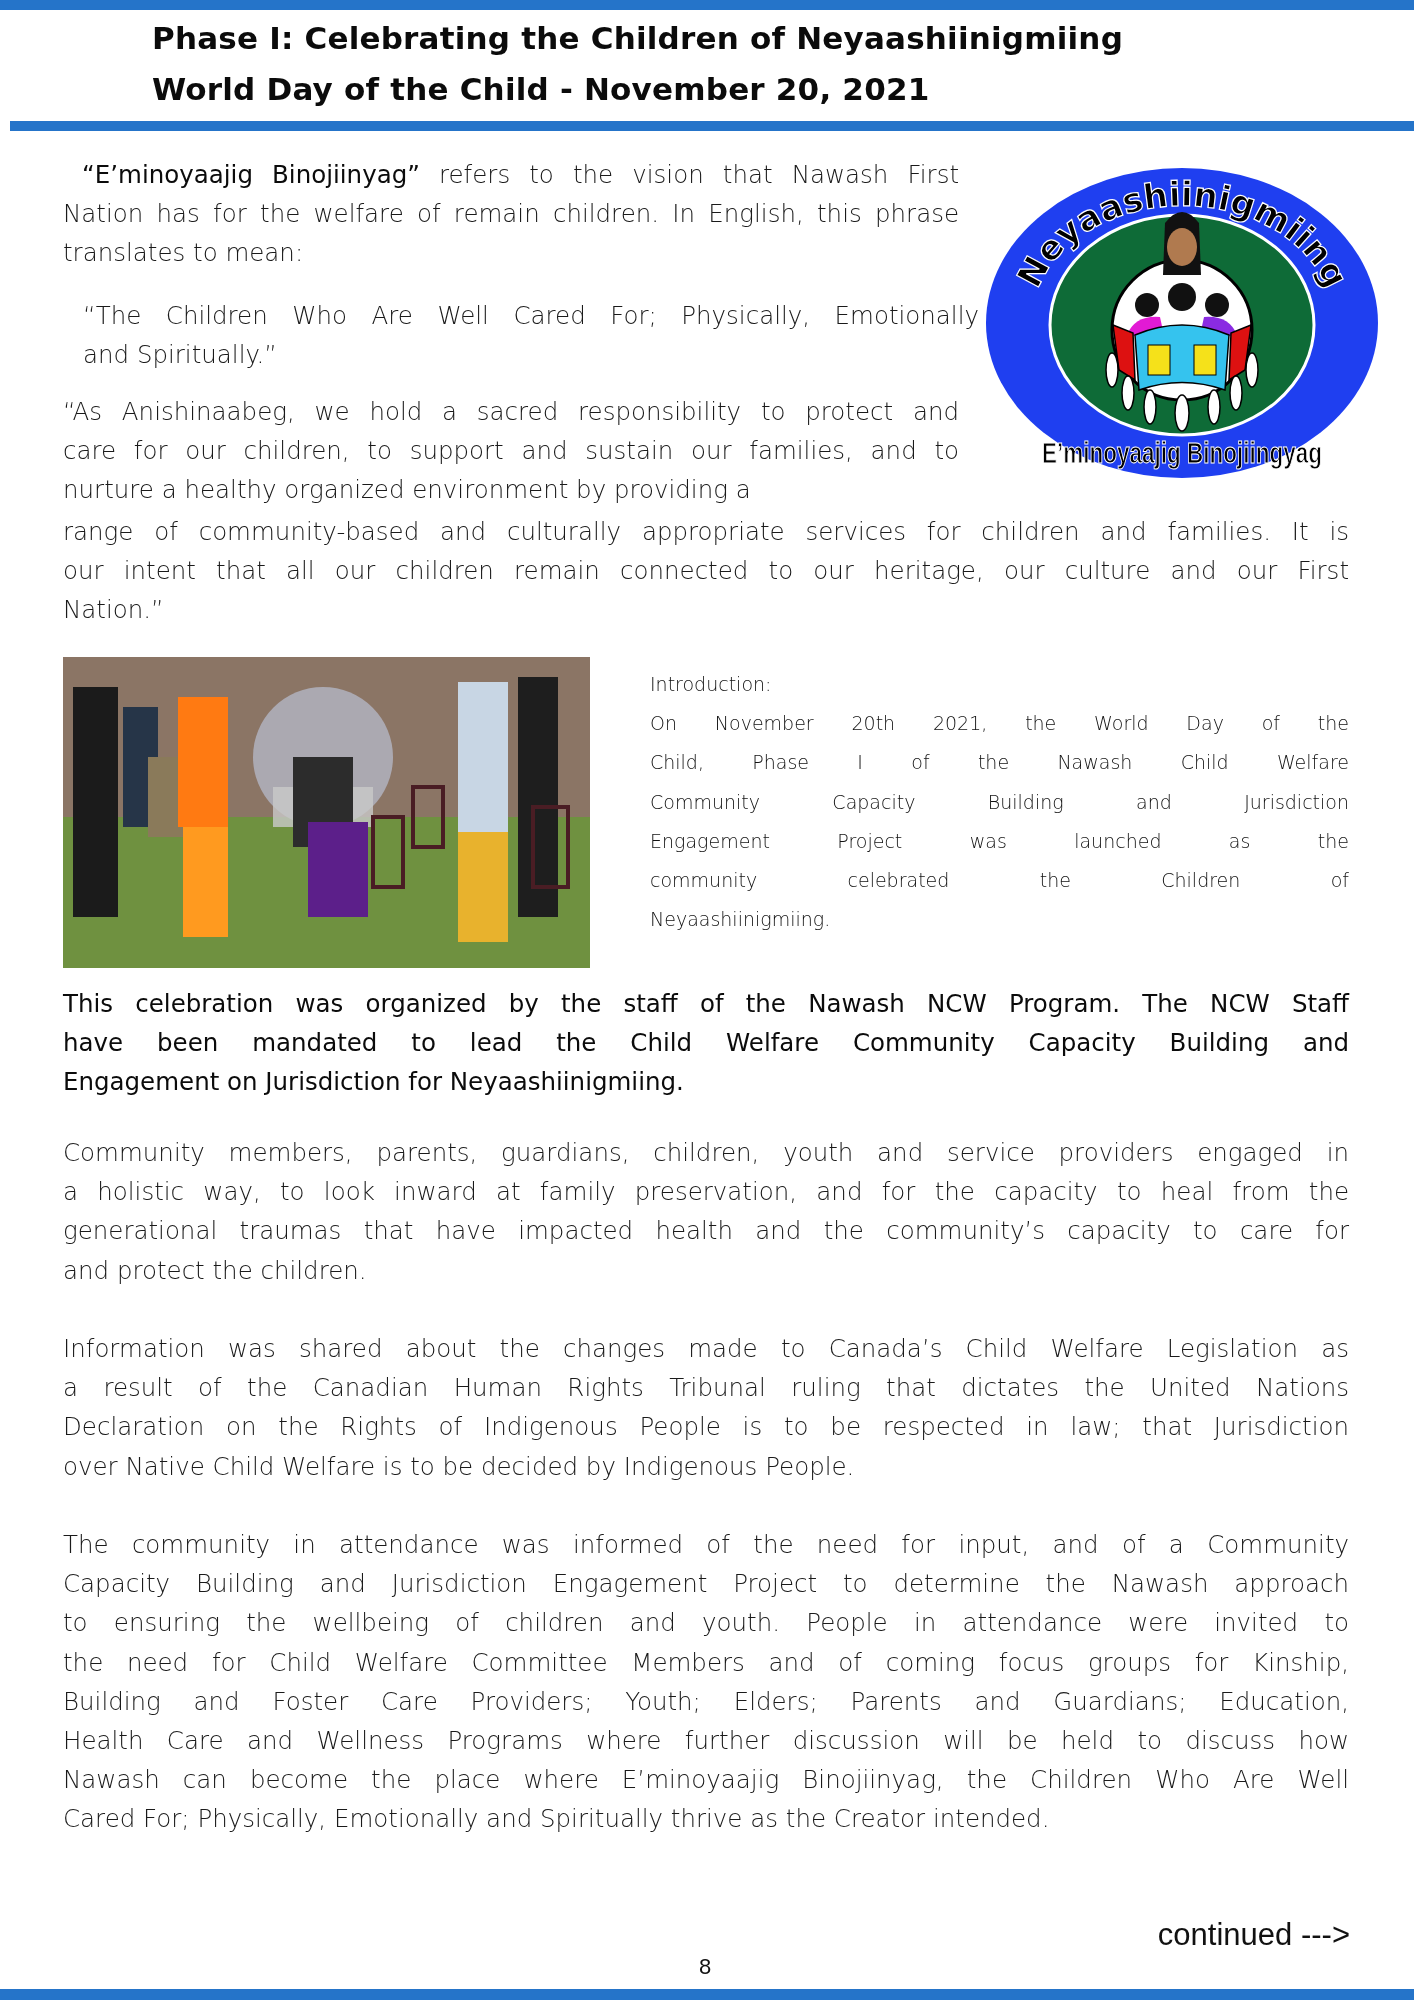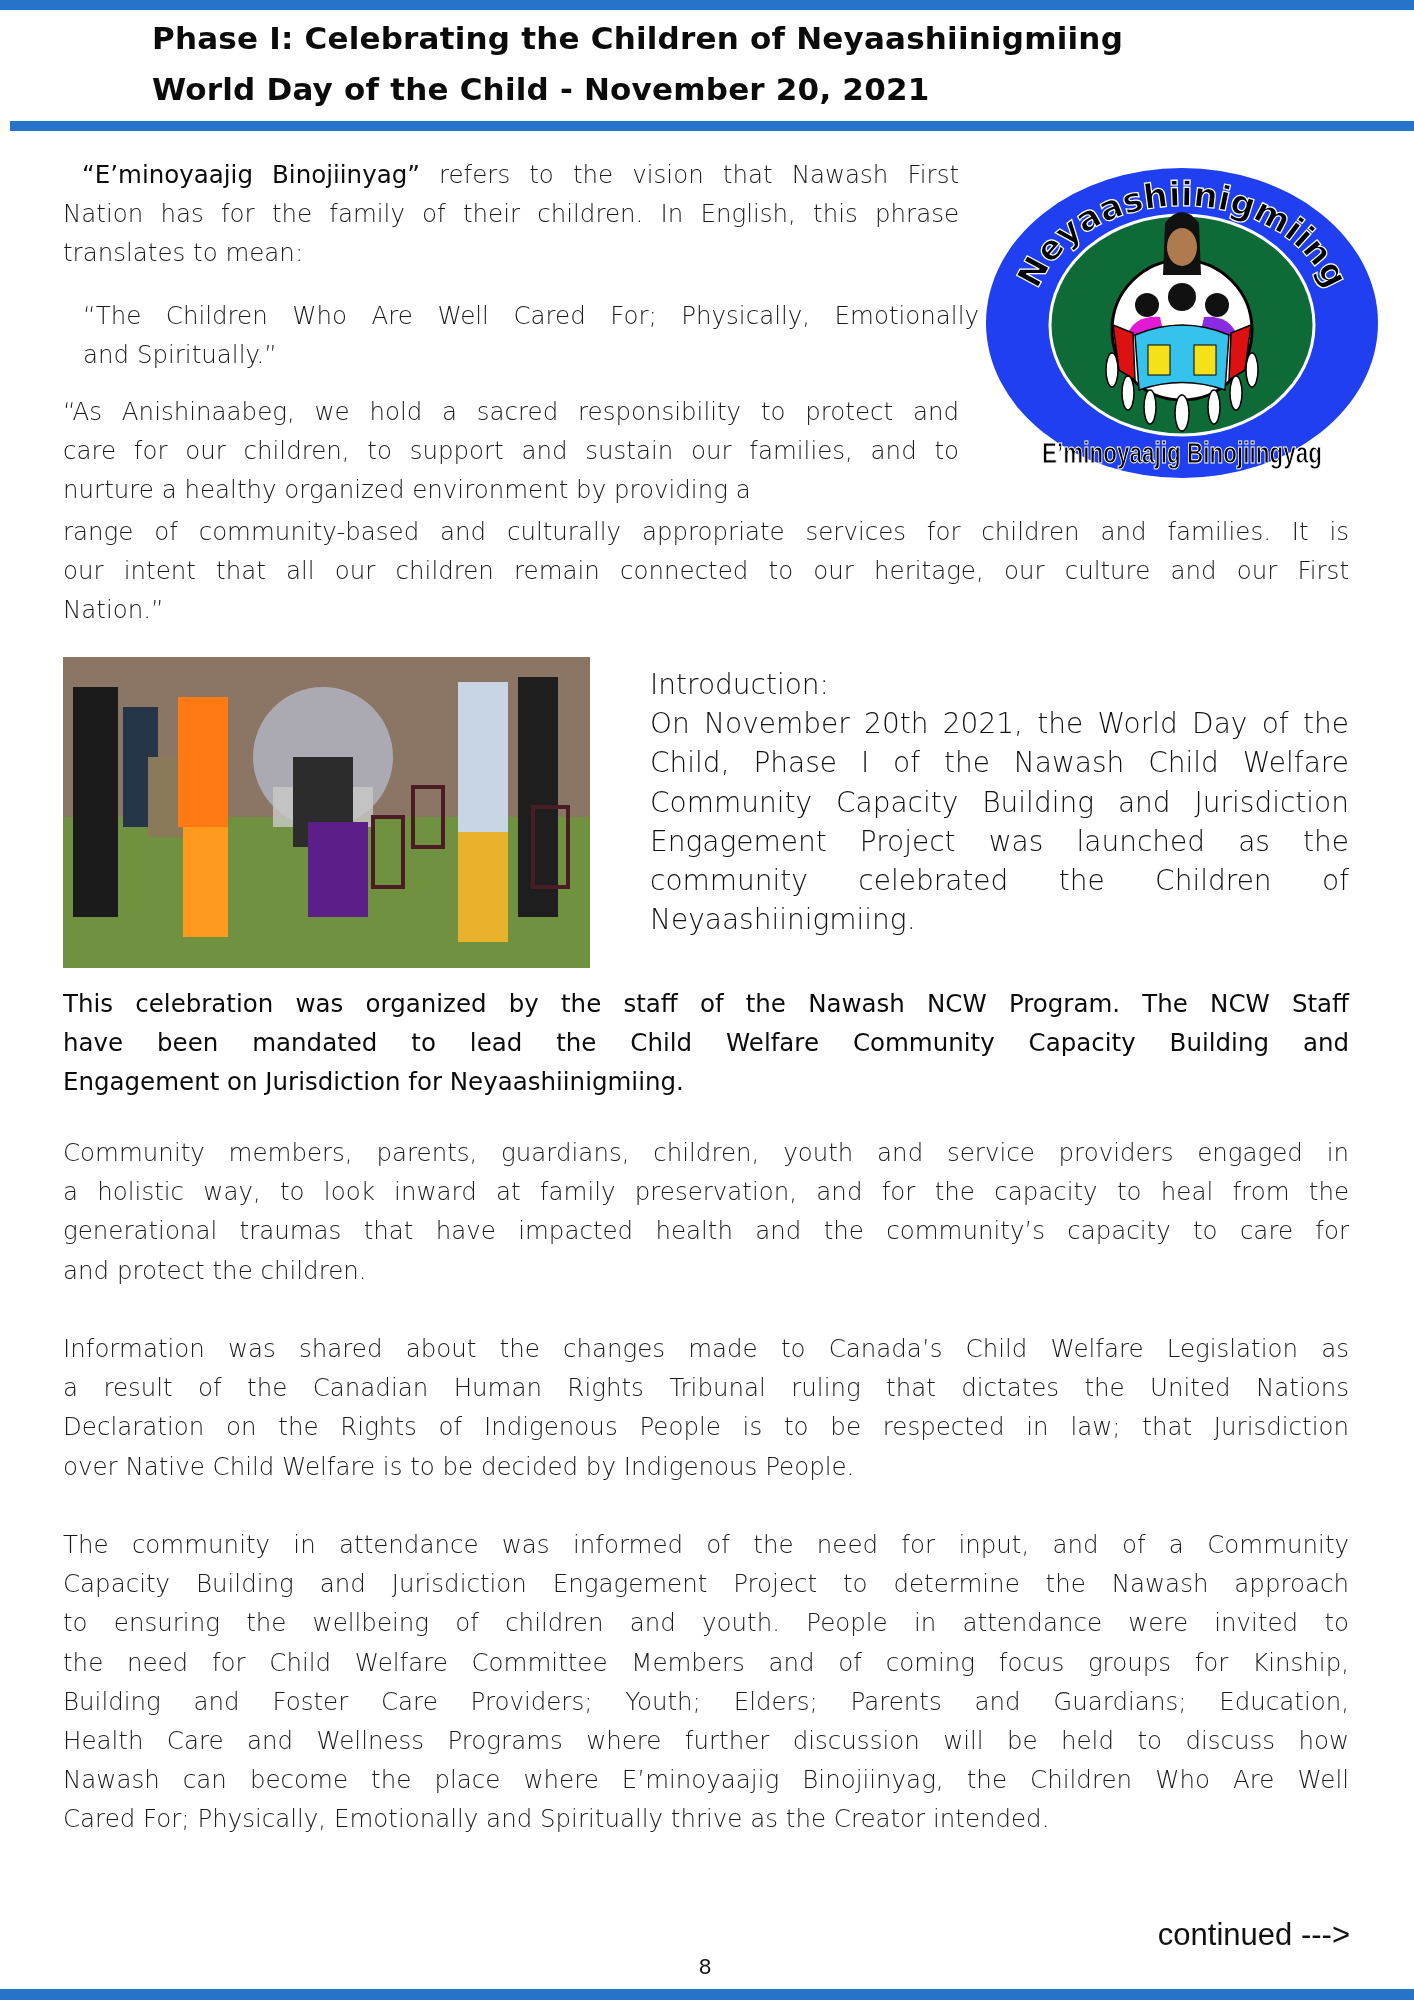--- a/index.html
+++ b/index.html
@@ -22,40 +22,40 @@
 
   .intro-left { width: 896px; }
   .bold { font-weight: 500; color: #0b0b0b; }
 
   .logo { position: absolute; left: 985px; top: 165px; width: 395px; height: 315px; }
 
   .photo { position: absolute; left: 63px; top: 657px; width: 527px; height: 311px;
            overflow: hidden; }
 
   .intro-right { position: absolute; left: 650px; top: 665px; width: 699px;
-                 font-size: 28px; line-height: 39.2px; font-weight: 300; color: #111; }
+                 font-size: 19px; line-height: 39.2px; font-weight: 300; color: #111; }
 
   .continued { position: absolute; right: 64px; top: 1917px; font-size: 31px;
                font-family: "Liberation Sans", sans-serif; color: #111; }
   .page-num { position: absolute; left: 699px; top: 1954px; font-size: 22px;
               font-family: "Liberation Sans", sans-serif; color: #111; }
 </style>
 </head>
 <body>
 
 <div class="bar bar-top"></div>
 
 <div class="title title-1">Phase I: Celebrating the Children of Neyaashiinigmiing</div>
 <div class="title title-2">World Day of the Child - November 20, 2021</div>
 
 <div class="bar bar-mid"></div>
 
 <div class="p intro-left" style="top:155px;">
   <span class="line justify-line">&nbsp;<span class="bold">“E’minoyaajig Binojiinyag”</span><span> refers to the vision that Nawash First</span></span>
-  <span class="line justify-line">Nation has for the family of their children. In English, this phrase</span>
+  <span class="line justify-line">Nation has for the welfare of remain children. In English, this phrase</span>
   <span class="line">translates to mean:</span>
 </div>
 
 <div class="p intro-left" style="top:296px;margin-left:20px;">
   <span class="line justify-line">“The Children Who Are Well Cared For; Physically, Emotionally</span>
   <span class="line">and Spiritually.”</span>
 </div>
 
 <div class="p intro-left" style="top:392px;">
   <span class="line justify-line">“As Anishinaabeg, we hold a sacred responsibility to protect and</span>

